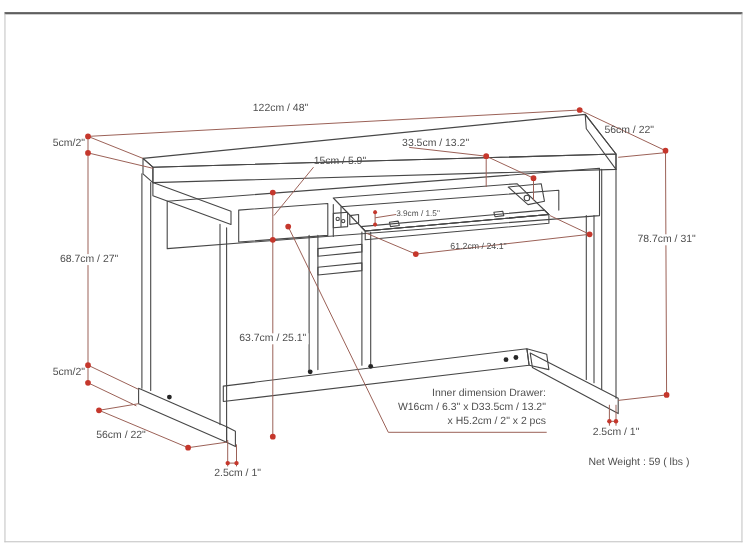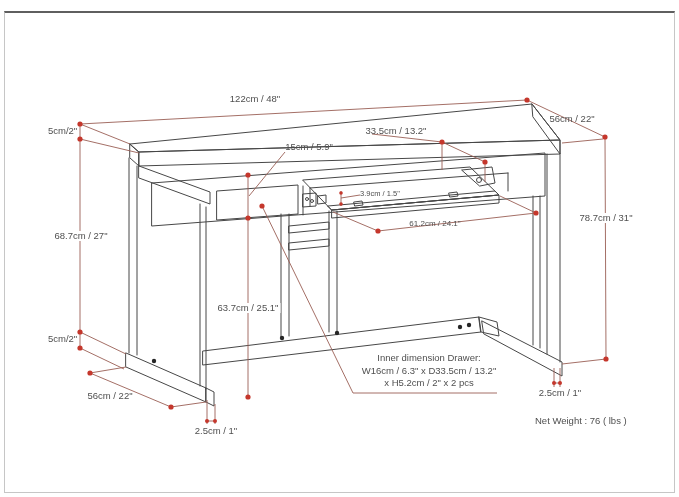--- a/index.html
+++ b/index.html
@@ -18,21 +18,21 @@
   svg{position:absolute;left:0;top:0;}
   .dsk{stroke:var(--outline);stroke-width:1;fill:none;stroke-linejoin:round;stroke-linecap:round;}
   .dim{stroke:var(--dimension-line);stroke-width:0.9;fill:none;}
   .dot{fill:var(--marker-dot);stroke:none;}
   .scr{fill:#262626;stroke:none;}
   .lbl{position:absolute;font-size:9.5px;color:var(--text);white-space:nowrap;line-height:10px;}
   .c{transform:translateX(-50%);}
   .bg{background:#fff;padding:0 2px;}
   .sm{font-size:8px;}
   .xs{font-size:7.5px;}
-  .note{position:absolute;text-align:center;transform:translateX(-50%);
+  .note{position:absolute;text-align:right;transform:translateX(-50%);
         font-size:9.5px;color:var(--text);line-height:12.5px;white-space:nowrap;}
 </style>
 </head>
 <body>
 
 <div id="stage">
   <div id="frame"></div>
 
   <svg width="679" height="497" viewBox="0 0 679 497">
 
@@ -137,14 +137,14 @@
   <div class="lbl c sm" style="left:435px;top:219px">61.2cm / 24.1"</div>
   <div class="lbl c" style="left:572px;top:114px">56cm / 22"</div>
   <div class="lbl c bg" style="left:606px;top:213px">78.7cm / 31"</div>
   <div class="lbl c" style="left:560px;top:388px">2.5cm / 1"</div>
 
   <div class="note" style="left:429px;top:352px">
     <div>Inner dimension Drawer:</div>
     <div>W16cm / 6.3" x D33.5cm / 13.2"</div>
     <div>x H5.2cm / 2" x 2 pcs</div>
   </div>
-  <div class="lbl" style="left:535px;top:416px">Net Weight : 76 ( lbs )</div>
+  <div class="lbl" style="left:535px;top:416px">Net Weight : 59 ( lbs )</div>
 </div>
 
 </body></html>

